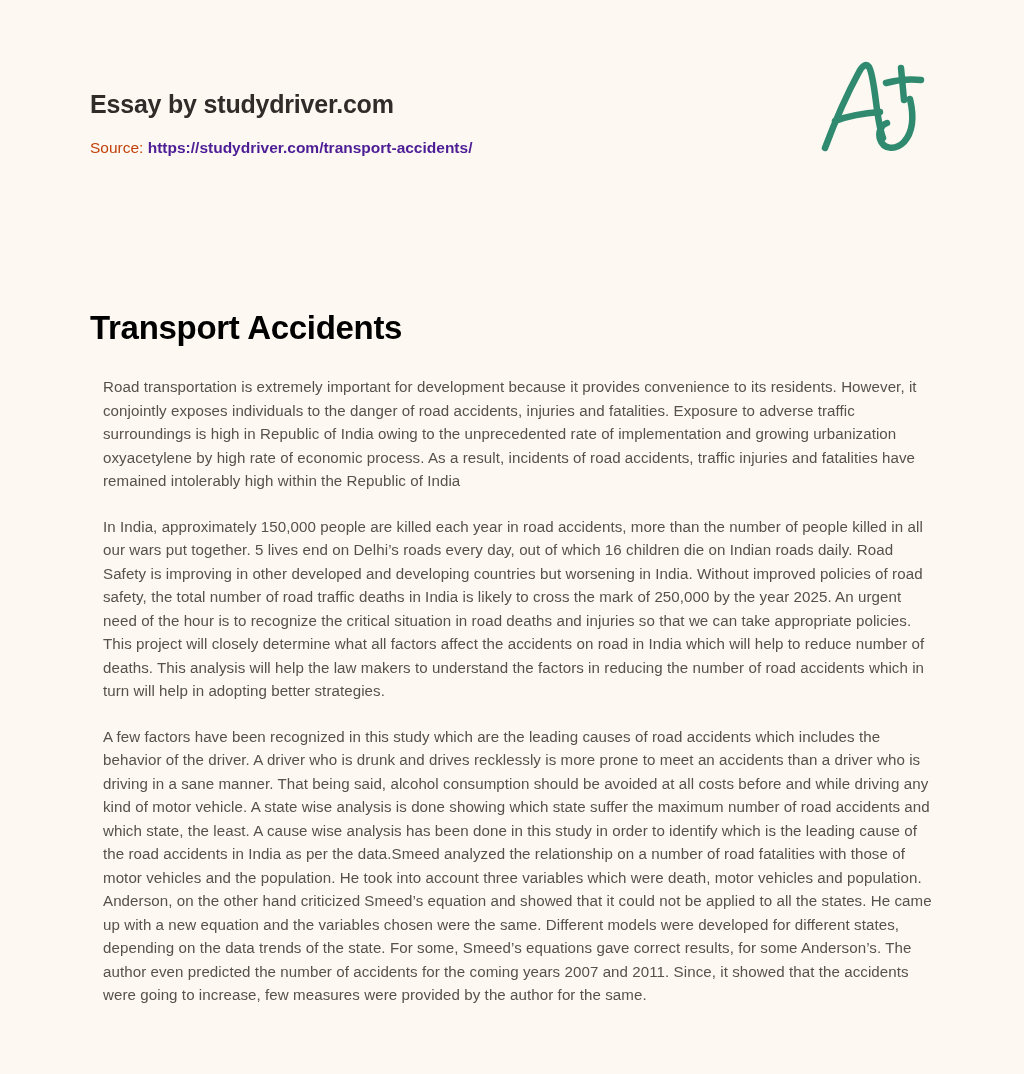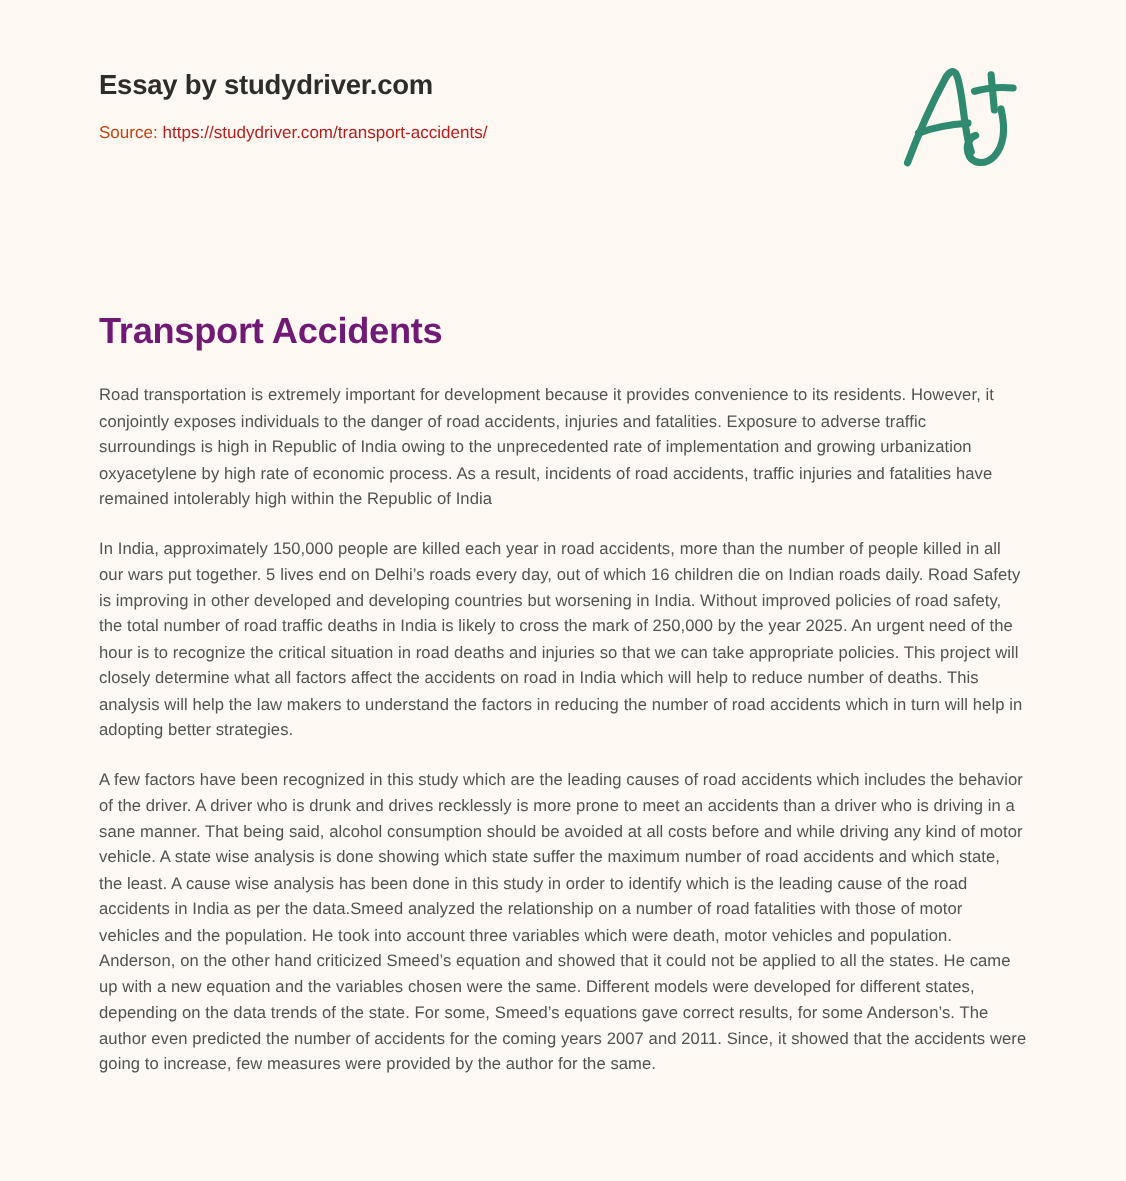--- a/index.html
+++ b/index.html
@@ -21,21 +21,21 @@
     width: 1024px;
     height: 1074px;
     box-sizing: border-box;
     padding: 0 90px;
     background: #fdf9f2;
   }
 
   
   .doc-header {
     position: relative;
-    padding-top: 62px;
+    padding-top: 89px;
     min-height: 120px;
   }
 
   .byline {
     font-size: 25px;
     font-weight: bold;
     letter-spacing: -0.2px;
     color: #2f2c29;
     line-height: 1.2;
     margin: 0;
@@ -45,22 +45,23 @@
     margin-top: 20px;
     font-size: 15.5px;
     line-height: 1.2;
     color: #8d8a85;
     white-space: nowrap;
   }
   .source-label {
     color: #c2410c;
   }
   .source-url {
-    color: #b91c1c;
+    color: #4c1d95;
     text-decoration: none;
+    font-weight: bold;
   }
 
   .brand-logo {
     position: absolute;
     top: 50px;
     right: 0px;
     width: 120px;
     height: 110px;
   }
   .brand-logo svg {
@@ -69,30 +70,30 @@
     height: 110px;
   }
 
   
   .doc-title {
     margin: 0;
     padding-top: 98px;
     font-size: 33px;
     font-weight: bold;
     letter-spacing: -0.3px;
-    color: #701a75;
+    color: #000000;
     line-height: 1.25;
   }
 
   
   .doc-body {
     padding-top: 27px;
   }
   .doc-body p {
-    margin: 0 0 22px 0;
+    margin: 0 0 22px 13px;
     font-size: 15.1px;
     line-height: 23.5px;
     color: #55524e;
     text-align: left;
     letter-spacing: 0.005em;
   }
   .doc-body p:last-child {
     margin-bottom: 0;
   }
 </style>

